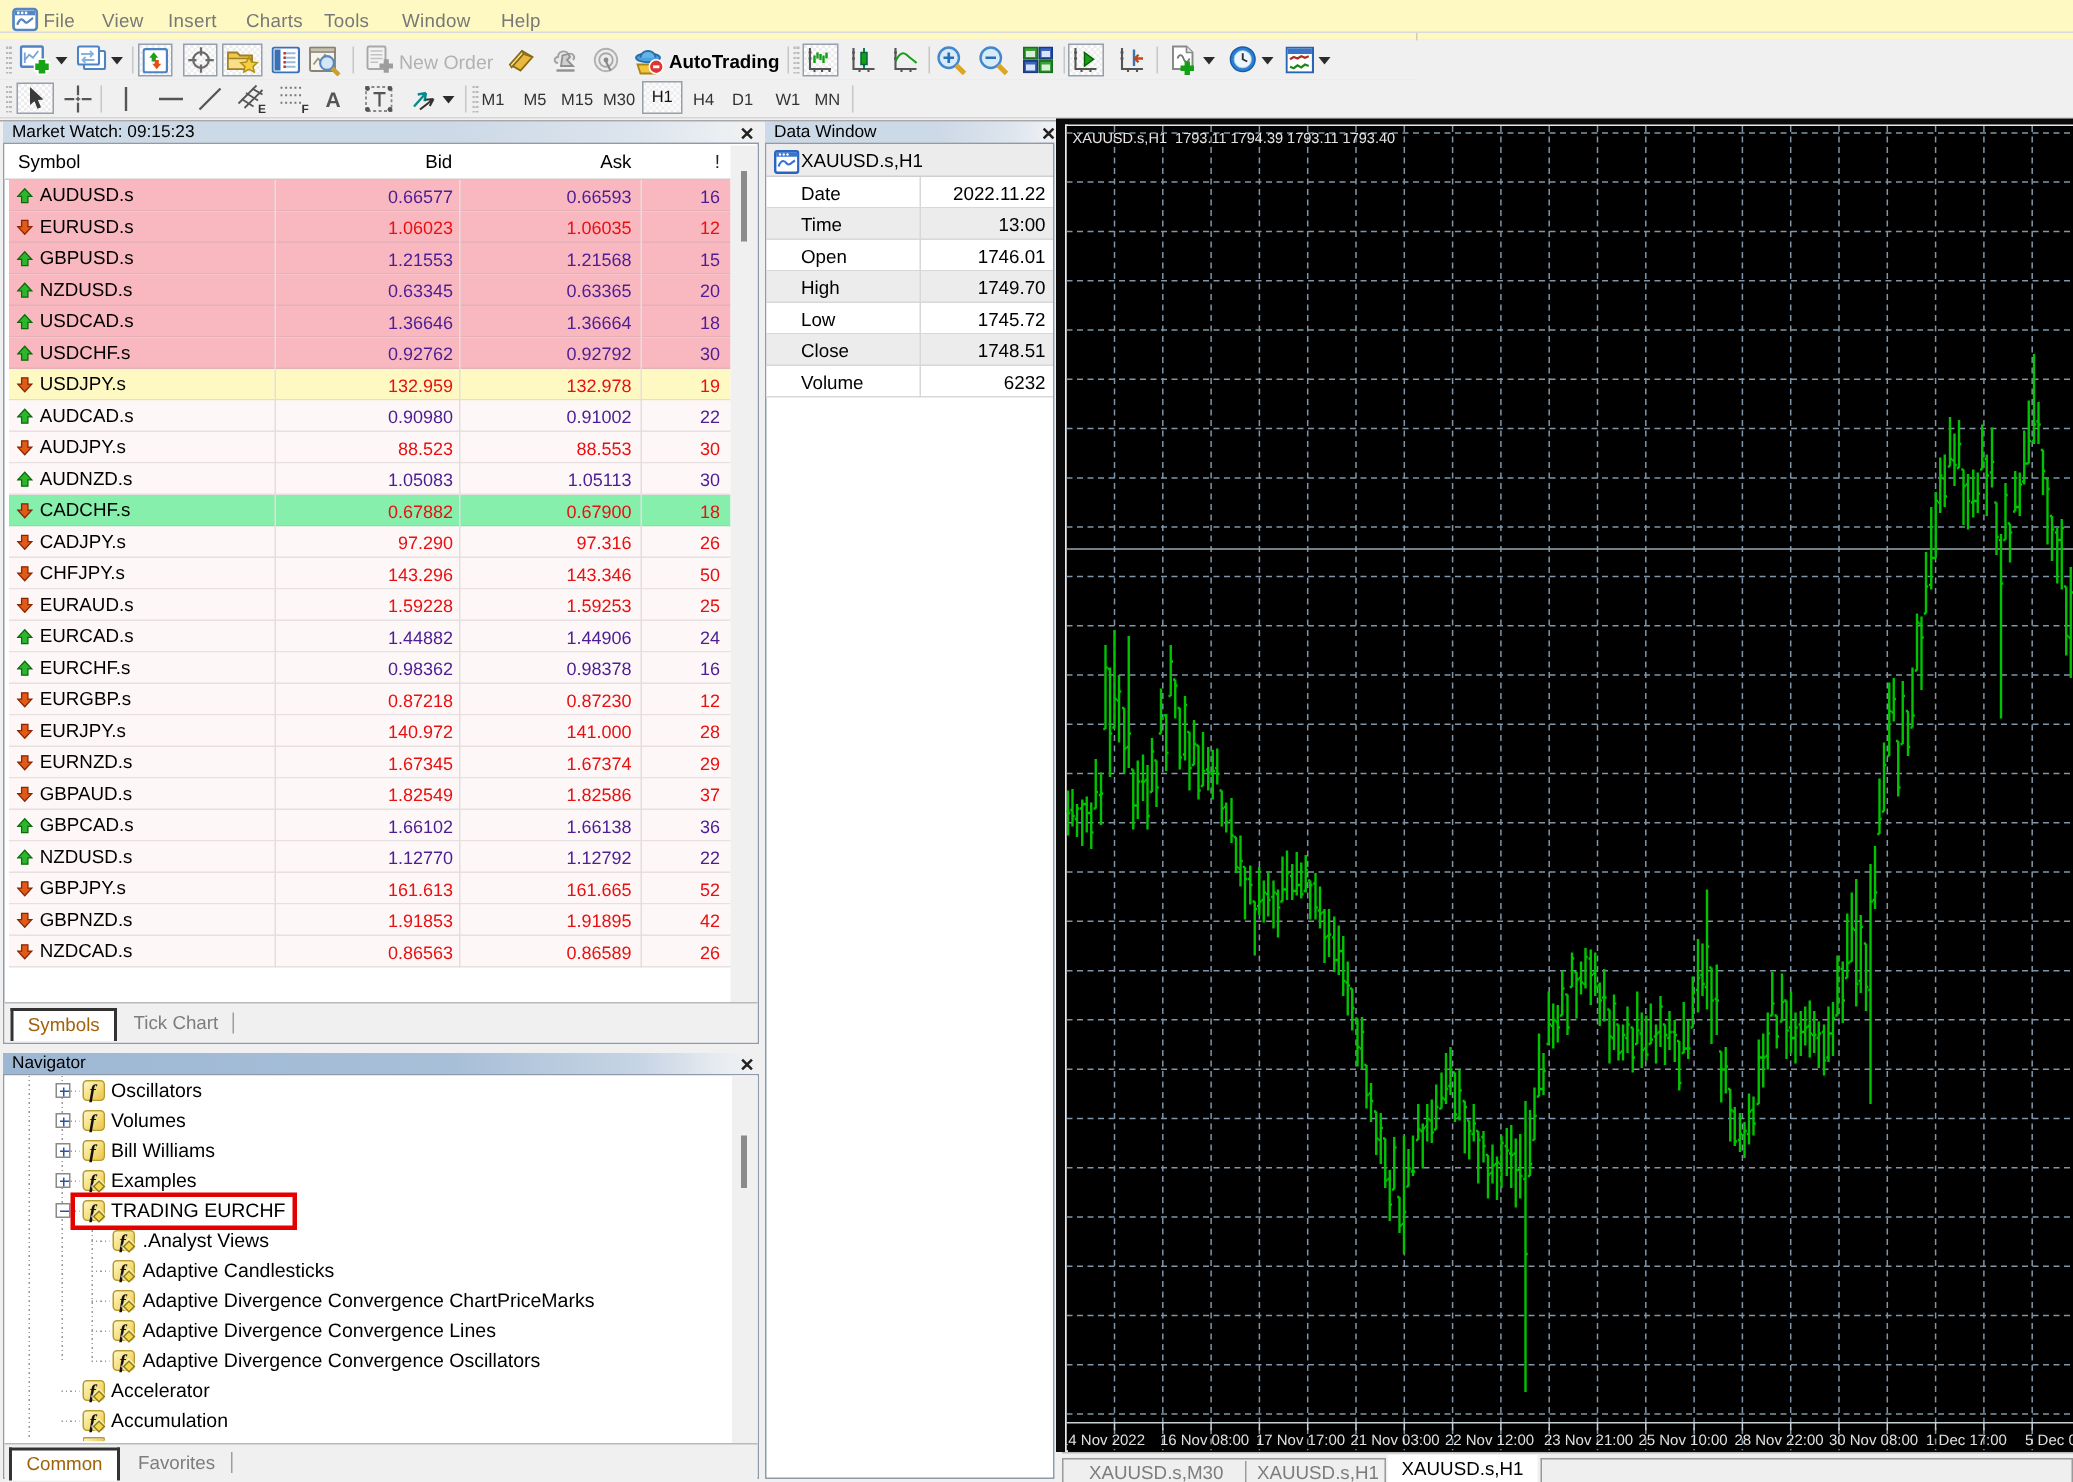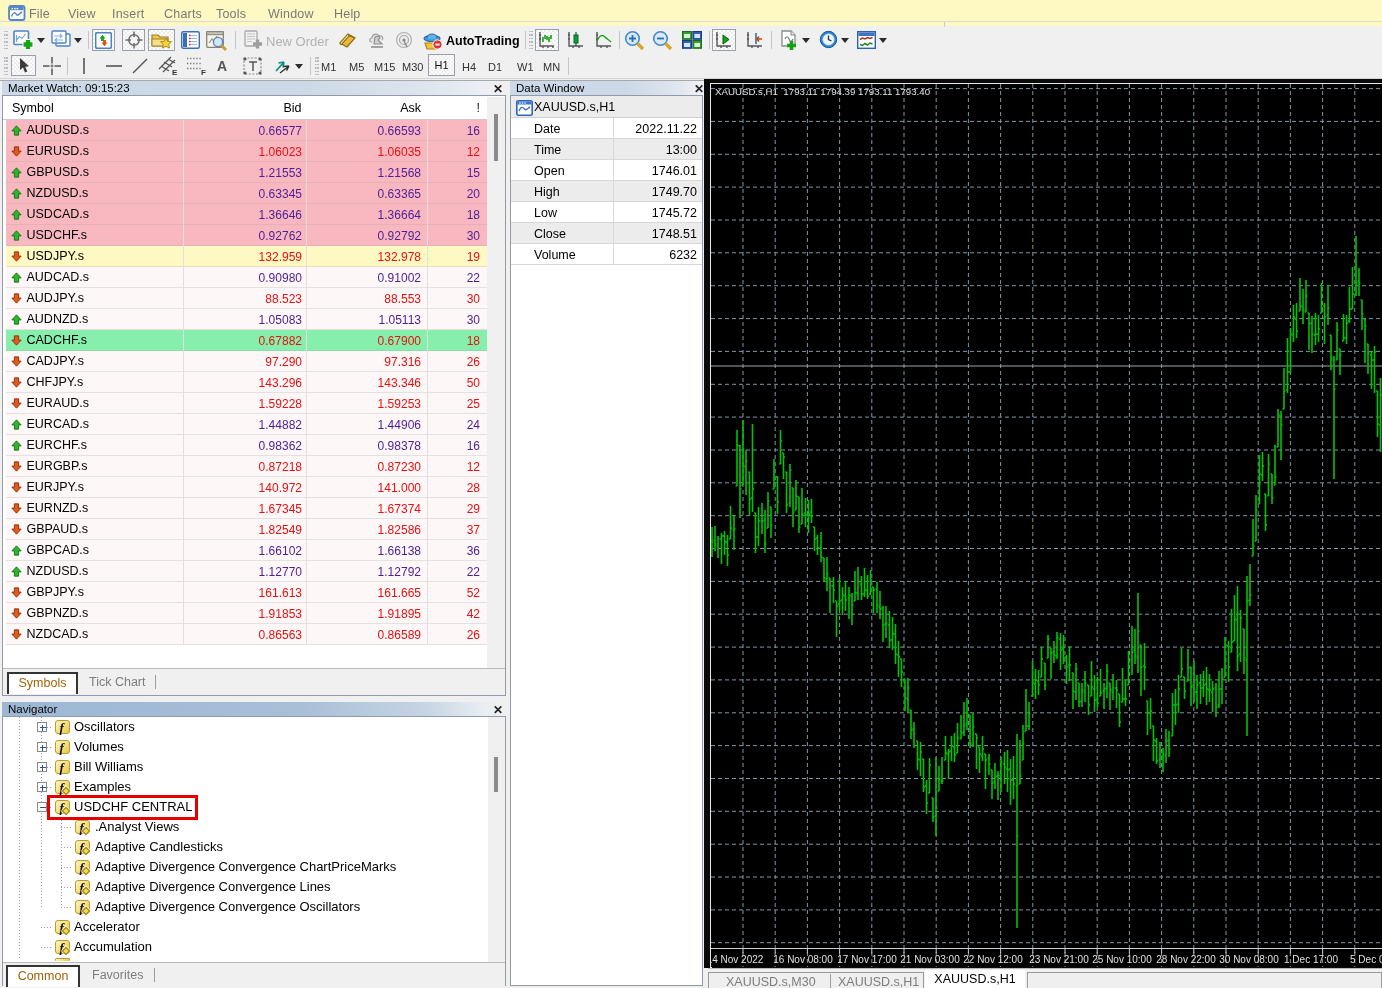--- a/index.html
+++ b/index.html
@@ -617,21 +617,21 @@
     </div>
   <div class="tdia" style="left:63px;top:788px"></div>
   <div class="ebox plus" style="left:37px;top:782px"></div>
   <span class="trow" style="left:74px;top:779px">Examples</span>
   <div class="doth" style="left:41px;top:807px;width:12px"></div>
   <div class="ticon" style="left:55px;top:800px">
       <i>f</i>
     </div>
   <div class="tdia" style="left:63px;top:808px"></div>
   <div class="ebox" style="left:37px;top:802px"></div>
-  <span class="trow" style="left:74px;top:799px">USDCHF CENTRAL</span>
+  <span class="trow" style="left:74px;top:799px">TRADING EURCHF</span>
   <div class="doth" style="left:61px;top:827px;width:12px"></div>
   <div class="ticon" style="left:75px;top:820px">
       <i>f</i>
     </div>
   <div class="tdia" style="left:83px;top:828px"></div>
   <span class="trow" style="left:95px;top:819px">.Analyst Views</span>
   <div class="doth" style="left:61px;top:847px;width:12px"></div>
   <div class="ticon" style="left:75px;top:840px">
       <i>f</i>
     </div>

